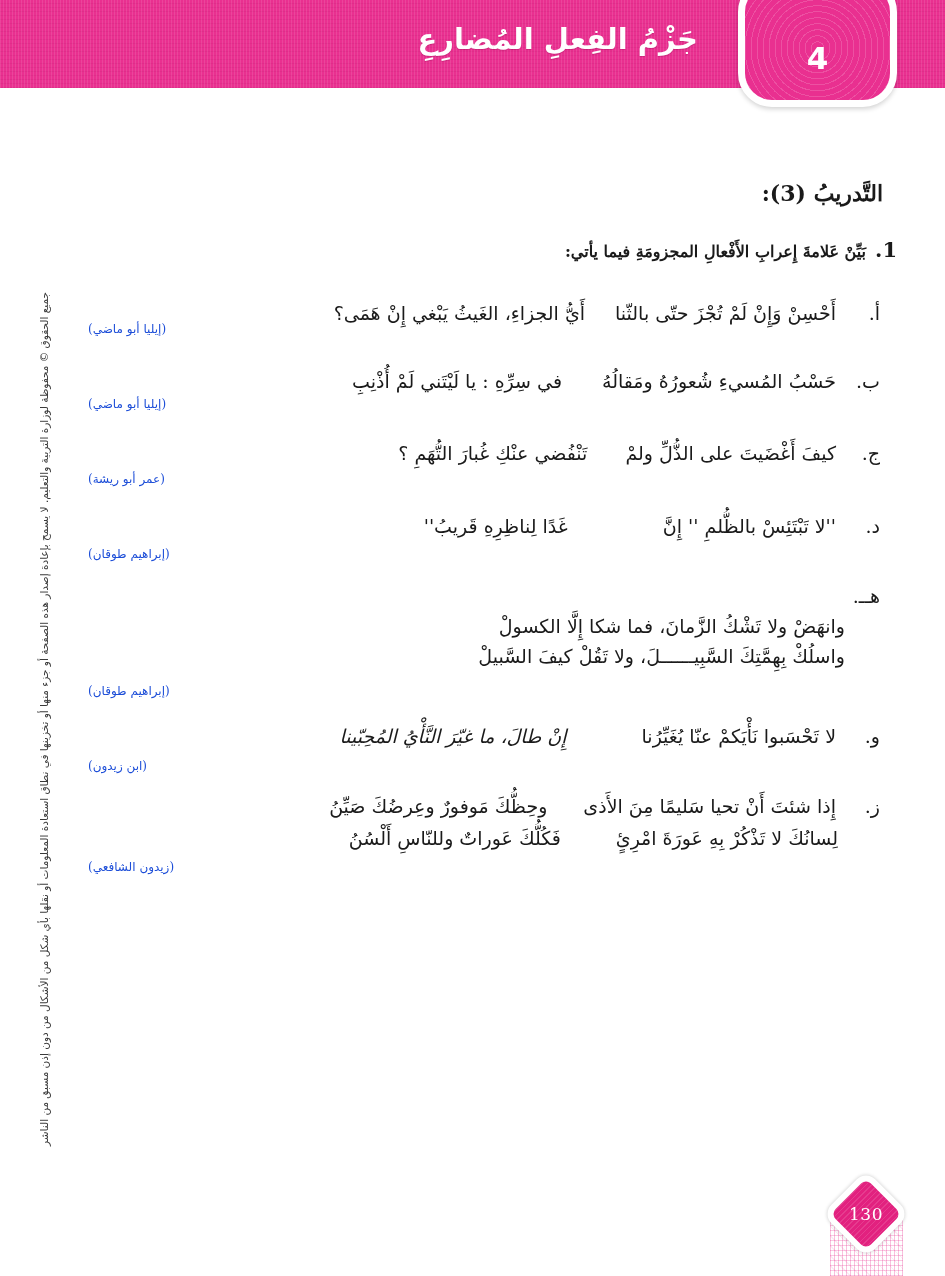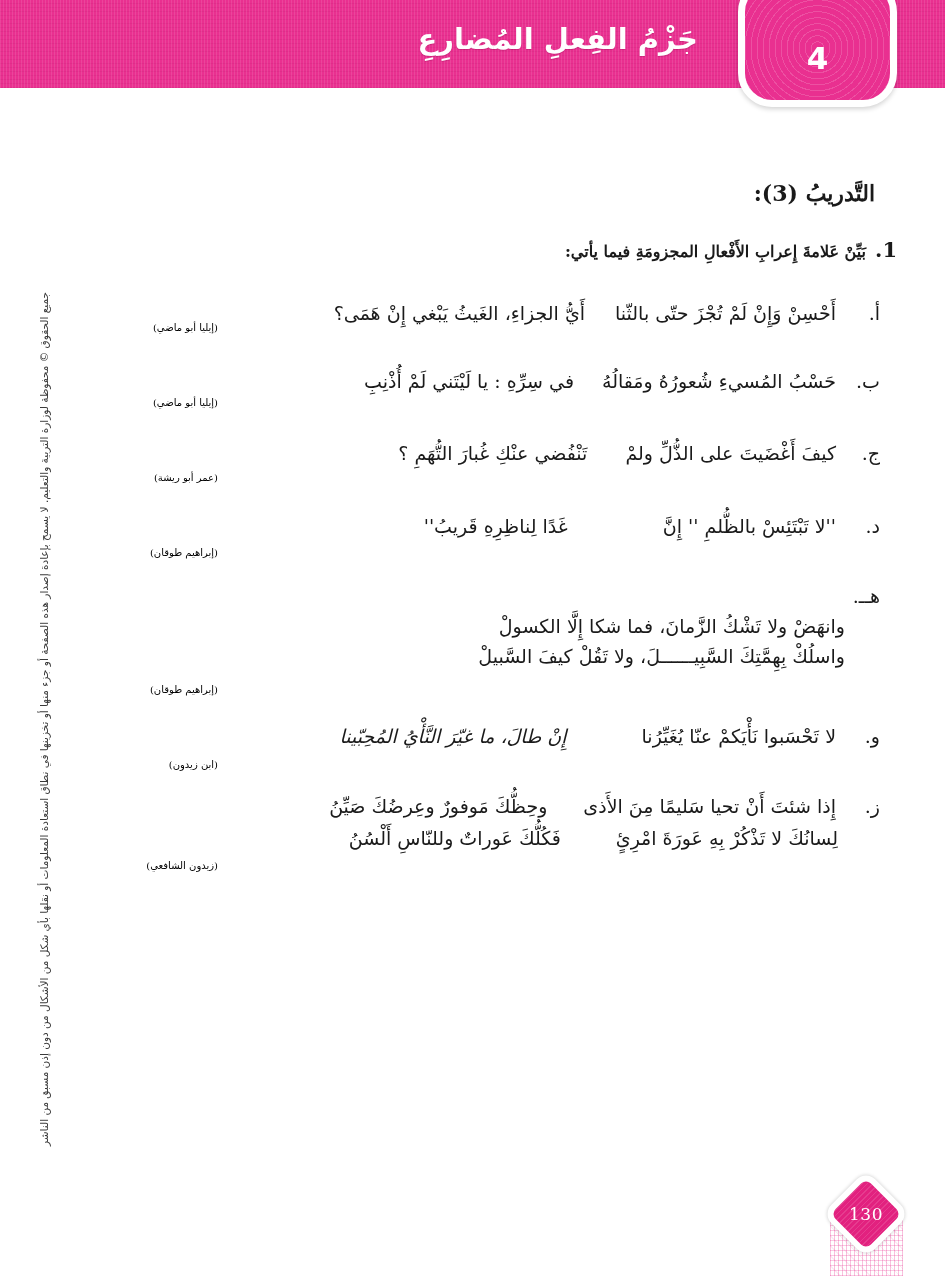--- a/index.html
+++ b/index.html
@@ -32,52 +32,52 @@
     border:7px solid #ffffff; border-radius:34px;
     box-shadow:0 2px 5px rgba(0,0,0,0.18);
     display:flex; align-items:flex-end; justify-content:center;
   }
   .unit-number {
     color:#ffffff; font-size:31px; font-weight:bold; margin-bottom:24px;
     font-family:"DejaVu Sans", sans-serif;
   }
   
   .exercise-heading {
-    position:absolute; top:180px; right:70px;
+    position:absolute; top:180px; right:62px;
     font-size:22px; font-weight:bold; white-space:nowrap;
     font-family:"DejaVu Serif", serif;
   }
   .item-row {
     position:absolute; top:237px; right:48px;
     display:flex; direction:rtl; column-gap:9px; align-items:baseline;
   }
   .item-number { font-weight:bold; font-size:21px; font-family:"DejaVu Serif", serif; }
   .item-text { font-weight:bold; font-size:16px; white-space:nowrap; font-family:"DejaVu Serif", serif; }
   
   .verse-row {
     position:absolute; display:flex; direction:rtl; align-items:baseline;
     font-size:19px; white-space:nowrap; column-gap:20px;
     font-family:"DejaVu Serif","DejaVu Sans", serif;
   }
   .v-label { min-width:24px; }
   .hemistich {}
   .row-a  { top:302px; right:65px; }  .row-a .h2 { margin-right:10px; }
-  .row-b  { top:370px; right:65px; }  .row-b .h2 { margin-right:8px; }
+  .row-b  { top:370px; right:65px; }  .row-b .h2 { margin-right:20px; }
   .row-c  { top:442px; right:65px; }  .row-c .h2 { margin-right:18px; }
   .row-d  { top:515px; right:65px; }  .row-d .h2 { margin-right:75px; }
   .row-e1 { top:585px; right:65px; }
   .row-e2 { top:615px; right:100px; }
   .row-e3 { top:645px; right:100px; }
   .row-f  { top:725px; right:65px; }  .row-f .h2 { margin-right:55px;font-style:italic; }
   .row-g1 { top:795px; right:65px; }  .row-g1 .h2 { margin-right:16px; }
   .row-g2 { top:827px; right:107px; } .row-g2 .h2 { margin-right:35px; }
   
   .attribution {
-    position:absolute; width:130px; text-align:right;
-    font-size:10px; color:#000000; white-space:nowrap;
+    position:absolute; width:130px; text-align:left;
+    font-size:12px; color:#1d4ed8; white-space:nowrap;
     font-family:"DejaVu Serif","DejaVu Sans", serif;
   }
   .att-1 { top:322px; left:88px; }
   .att-2 { top:397px; left:88px; }
   .att-3 { top:472px; left:88px; }
   .att-4 { top:547px; left:88px; }
   .att-5 { top:684px; left:88px; }
   .att-6 { top:759px; left:88px; }
   .att-7 { top:860px; left:88px; }
   

